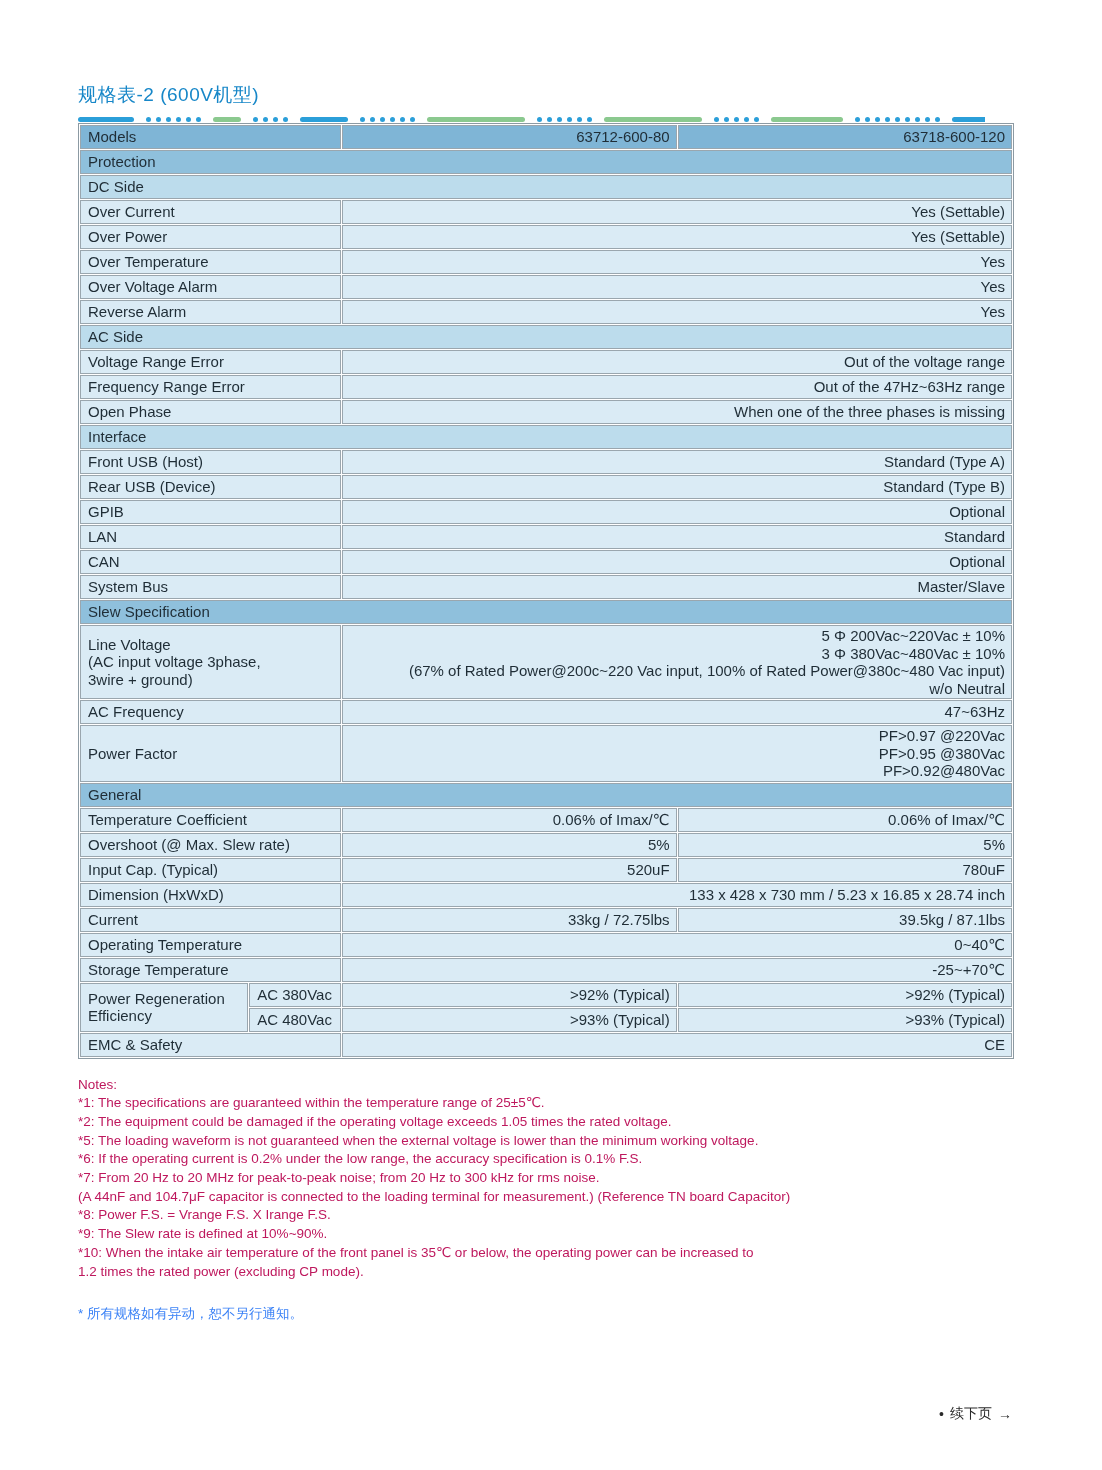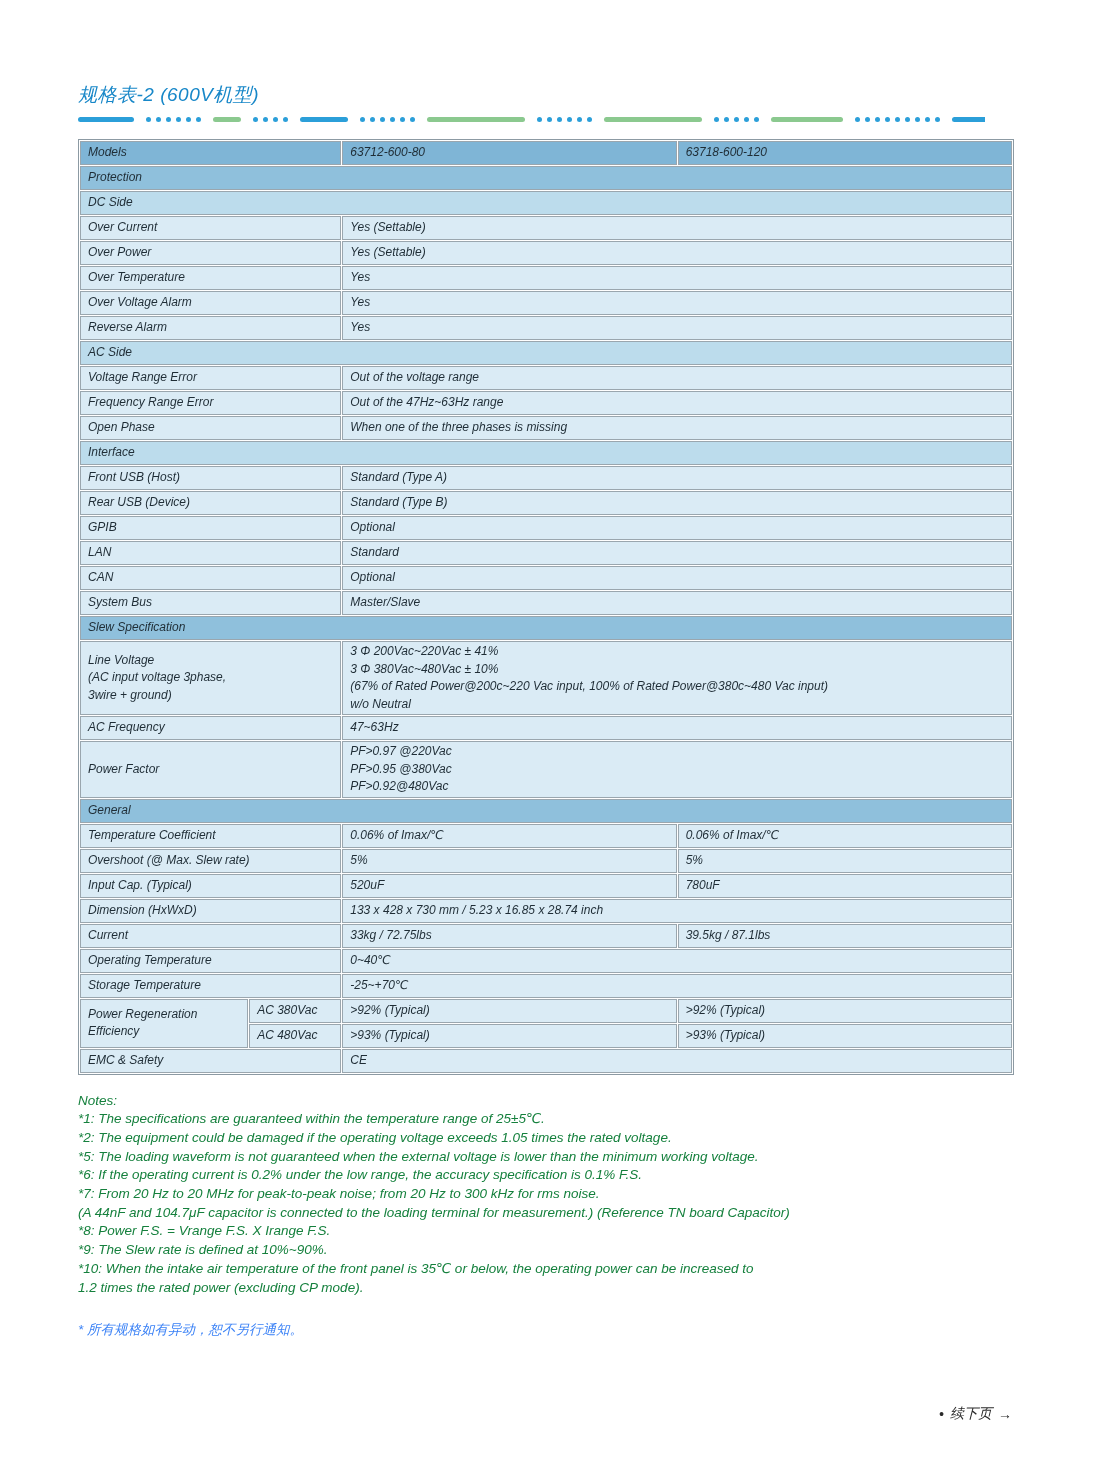--- a/index.html
+++ b/index.html
@@ -5,21 +5,20 @@
   html,body{margin:0;padding:0;background:#fff;}
   .page{
     position:relative;
     width:1074px;height:1470px;
     background:#fff;
     font-family:"Liberation Sans","DejaVu Sans",sans-serif;
     color:#1f2d36;
     box-sizing:border-box;
     padding:82px 89px 0 78px;
     overflow:hidden;
-    font-style:italic;
   }
   .page-title{
     margin:0;
     font-size:19px;
     font-weight:500;
     color:var(--title-blue,#1787C8);
     letter-spacing:0.5px;
   }
   .divider{
     margin-top:7px;
@@ -30,49 +29,48 @@
     overflow:hidden;
   }
   .divider .line{height:5px;border-radius:3px;flex:0 0 auto;}
   .divider .line.blue{background:var(--divider-blue,#2B9FD9);}
   .divider .line.green{background:var(--divider-green,#8BC98F);}
   .divider .dots{display:flex;gap:5px;flex:0 0 auto;}
   .divider .dots i{width:5px;height:5px;border-radius:50%;display:block;}
   .divider .dots.blue i{background:var(--divider-blue,#2B9FD9);}
 
   table.spec{
-    margin-top:16px;
     width:936px;
     table-layout:fixed;
     border-collapse:separate;
     border-spacing:1px;
     background:#fff;
     border:1px solid #8C9AA3;
-    font-size:12px;
+    font-size:15px;
   }
   table.spec td{
     border:1px solid #9AA6AE;
     height:20px;
     padding:1px 6px 1px 7px;
     line-height:17.5px;
     overflow:hidden;
   }
   td.models-label,td.row-label,td.section,td.subsection,td.sub-label{text-align:left;}
-  td.models-cell,td.value{text-align:left;}
+  td.models-cell,td.value{text-align:right;}
   td.models-label,td.models-cell{background:var(--models-row,#7FB5D6);}
   td.section{background:var(--section-row,#8FC0DC);}
   td.subsection{background:var(--subsection-row,#BCDCEC);}
   td.row-label,td.value,td.sub-label{background:var(--data-row,#DAEBF5);}
   td .ln{display:block;}
 
   .notes{
     margin-top:17px;
     font-size:13.5px;
     line-height:18.7px;
-    color:#15803d;
+    color:#be185d;
   }
   .notes .note-line{white-space:nowrap;}
   .footnote{
     margin-top:24px;
     font-size:13.5px;
     color:#3b82f6;
   }
   .continue{
     position:absolute;
     top:1405px;
@@ -233,21 +231,21 @@
         <tr>
           <td class="section" colspan="4">Slew Specification</td>
         </tr>
         <tr>
           <td class="row-label" colspan="2">
             <span class="ln">Line Voltage</span>
             <span class="ln">(AC input voltage 3phase,</span>
             <span class="ln">3wire + ground)</span>
           </td>
           <td class="value" colspan="2">
-            <span class="ln">3 Φ 200Vac~220Vac ± 41%</span>
+            <span class="ln">5 Φ 200Vac~220Vac ± 10%</span>
             <span class="ln">3 Φ 380Vac~480Vac ± 10%</span>
             <span class="ln">(67% of Rated Power@200c~220 Vac input, 100% of Rated Power@380c~480 Vac input)</span>
             <span class="ln">w/o Neutral</span>
           </td>
         </tr>
         <tr>
           <td class="row-label" colspan="2">AC Frequency</td>
           <td class="value" colspan="2">47~63Hz</td>
         </tr>
         <tr>

